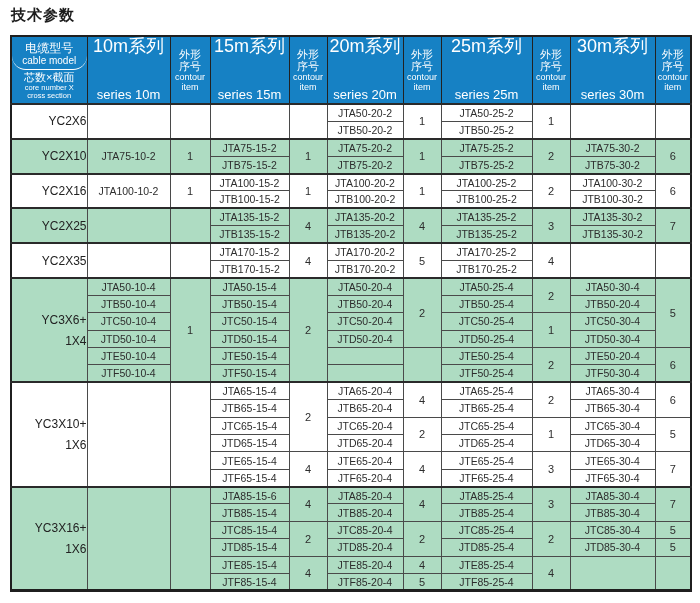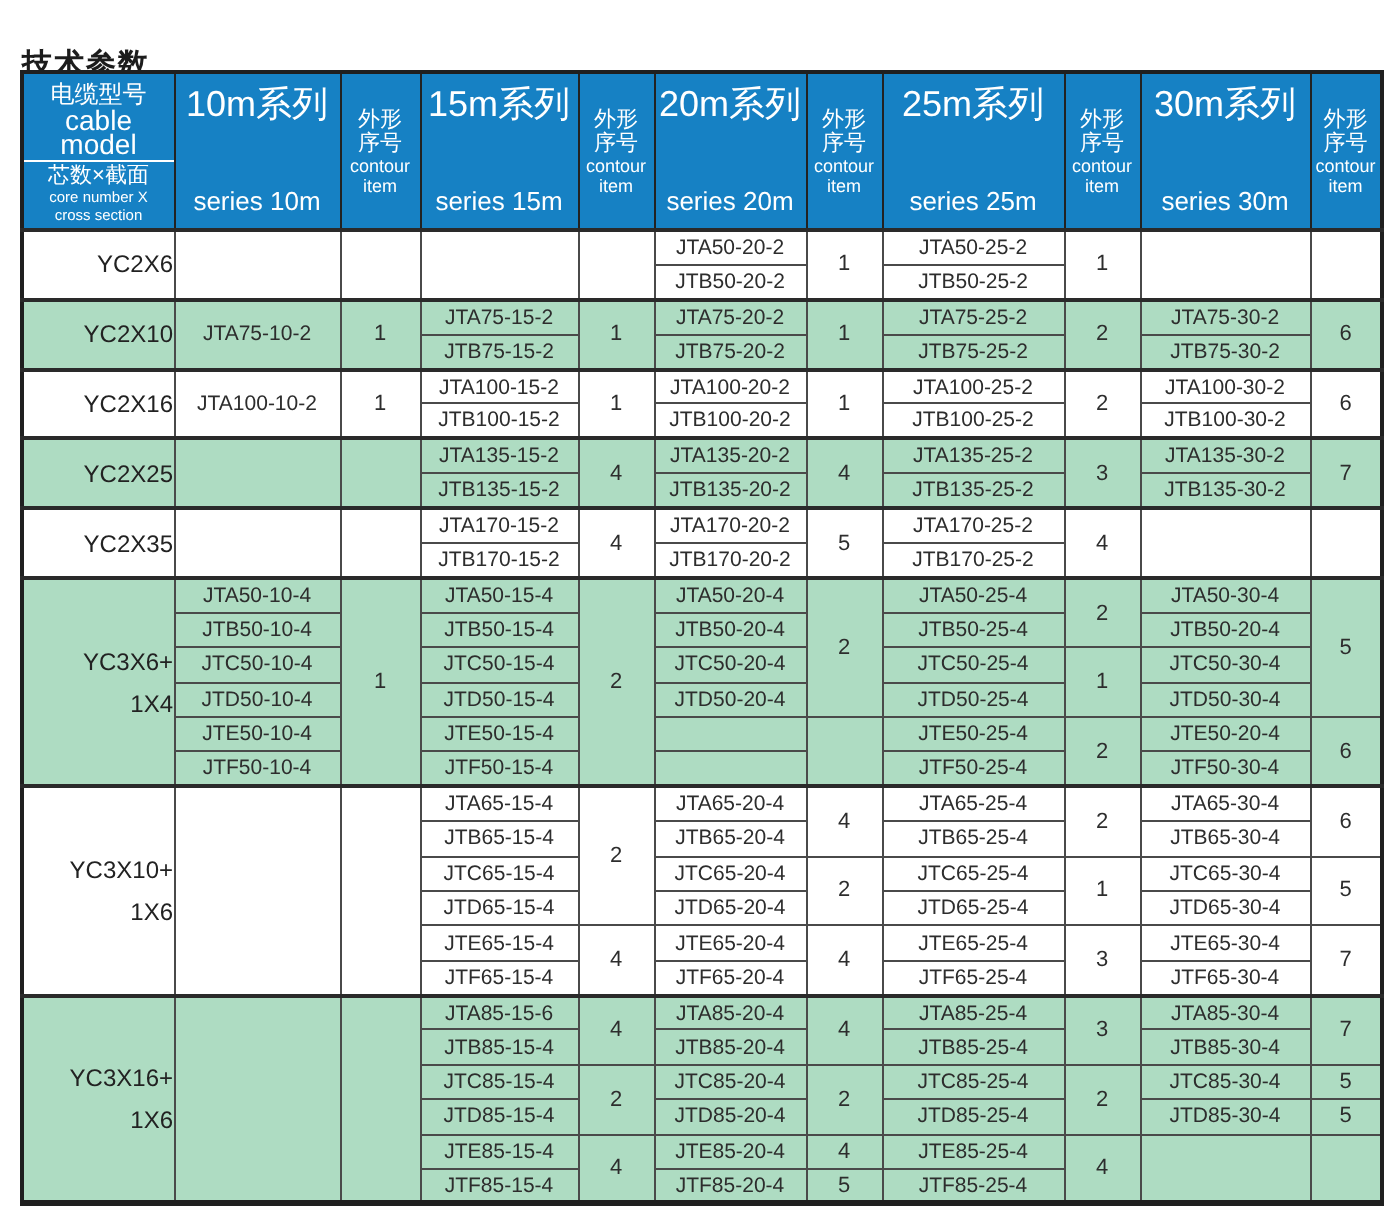--- a/index.html
+++ b/index.html
@@ -1,27 +1,27 @@
 <!DOCTYPE html>
 <html style="--header-bg: #1681c4; --header-text: #ffffff; --green: #aedcc2; --grid: #4a4a4a; --outer: #1f1f1f;"><head>
 <meta charset="utf-8">
 <style>
   html,body{margin:0;padding:0;width:700px;height:603px;overflow:hidden;background:#fff;
     font-family:"Liberation Sans","DejaVu Sans",sans-serif;}
-  .title{position:absolute;left:11px;top:23px;font-size:15px;font-weight:bold;color:#1c1c1c;letter-spacing:1px;}
+  .title{position:absolute;left:11px;top:6px;font-size:15px;font-weight:bold;color:#1c1c1c;letter-spacing:1px;}
   table{position:absolute;left:10px;top:35px;width:680px;border-collapse:collapse;table-layout:fixed;
     border:2px solid var(--outer);border-bottom-width:3px;}
   col.c1{width:76px}col.c2{width:83px}col.c3{width:40px}col.c4{width:79px}col.c5{width:38px}
   col.c6{width:76px}col.c7{width:38px}col.c8{width:91px}col.c9{width:38px}col.c10{width:85px}col.c11{width:36px}
   th,td{border:1px solid var(--grid);padding:0;text-align:center;vertical-align:middle;overflow:hidden;}
   thead tr{height:68px;}
   thead th{background:var(--header-bg);color:var(--header-text);font-weight:normal;border-color:#222;}
-  .mh-top{border-bottom:1px solid #fff;padding:3px 0 2px 0;}
+  .mh-top{border-bottom:1px solid #fff;padding:3px 0 2px 0;border-radius:14px;}
   .mh-cn{font-size:12px;line-height:14px;}
-  .mh-en{font-size:14px;line-height:12px;text-align:center;}
+  .mh-en{font-size:10px;line-height:12px;text-align:center;}
   .mh-bottom{padding:1px 0 2px 0;}
   .mh-cn2{font-size:11px;line-height:13px;}
   .mh-small{font-size:7.5px;line-height:8.5px;}
   .s-cn{font-size:18px;line-height:16px;}
   .s-en{font-size:13px;line-height:14px;margin-top:34px;}
   .c-cn{font-size:11px;line-height:12px;}
   .c-en{font-size:9px;line-height:10px;}
   tbody tr{height:17.4px;}
   tbody td{font-size:10.5px;color:#2d2d2d;background:#fff;}
   tbody tr.green td{background:var(--green);}

